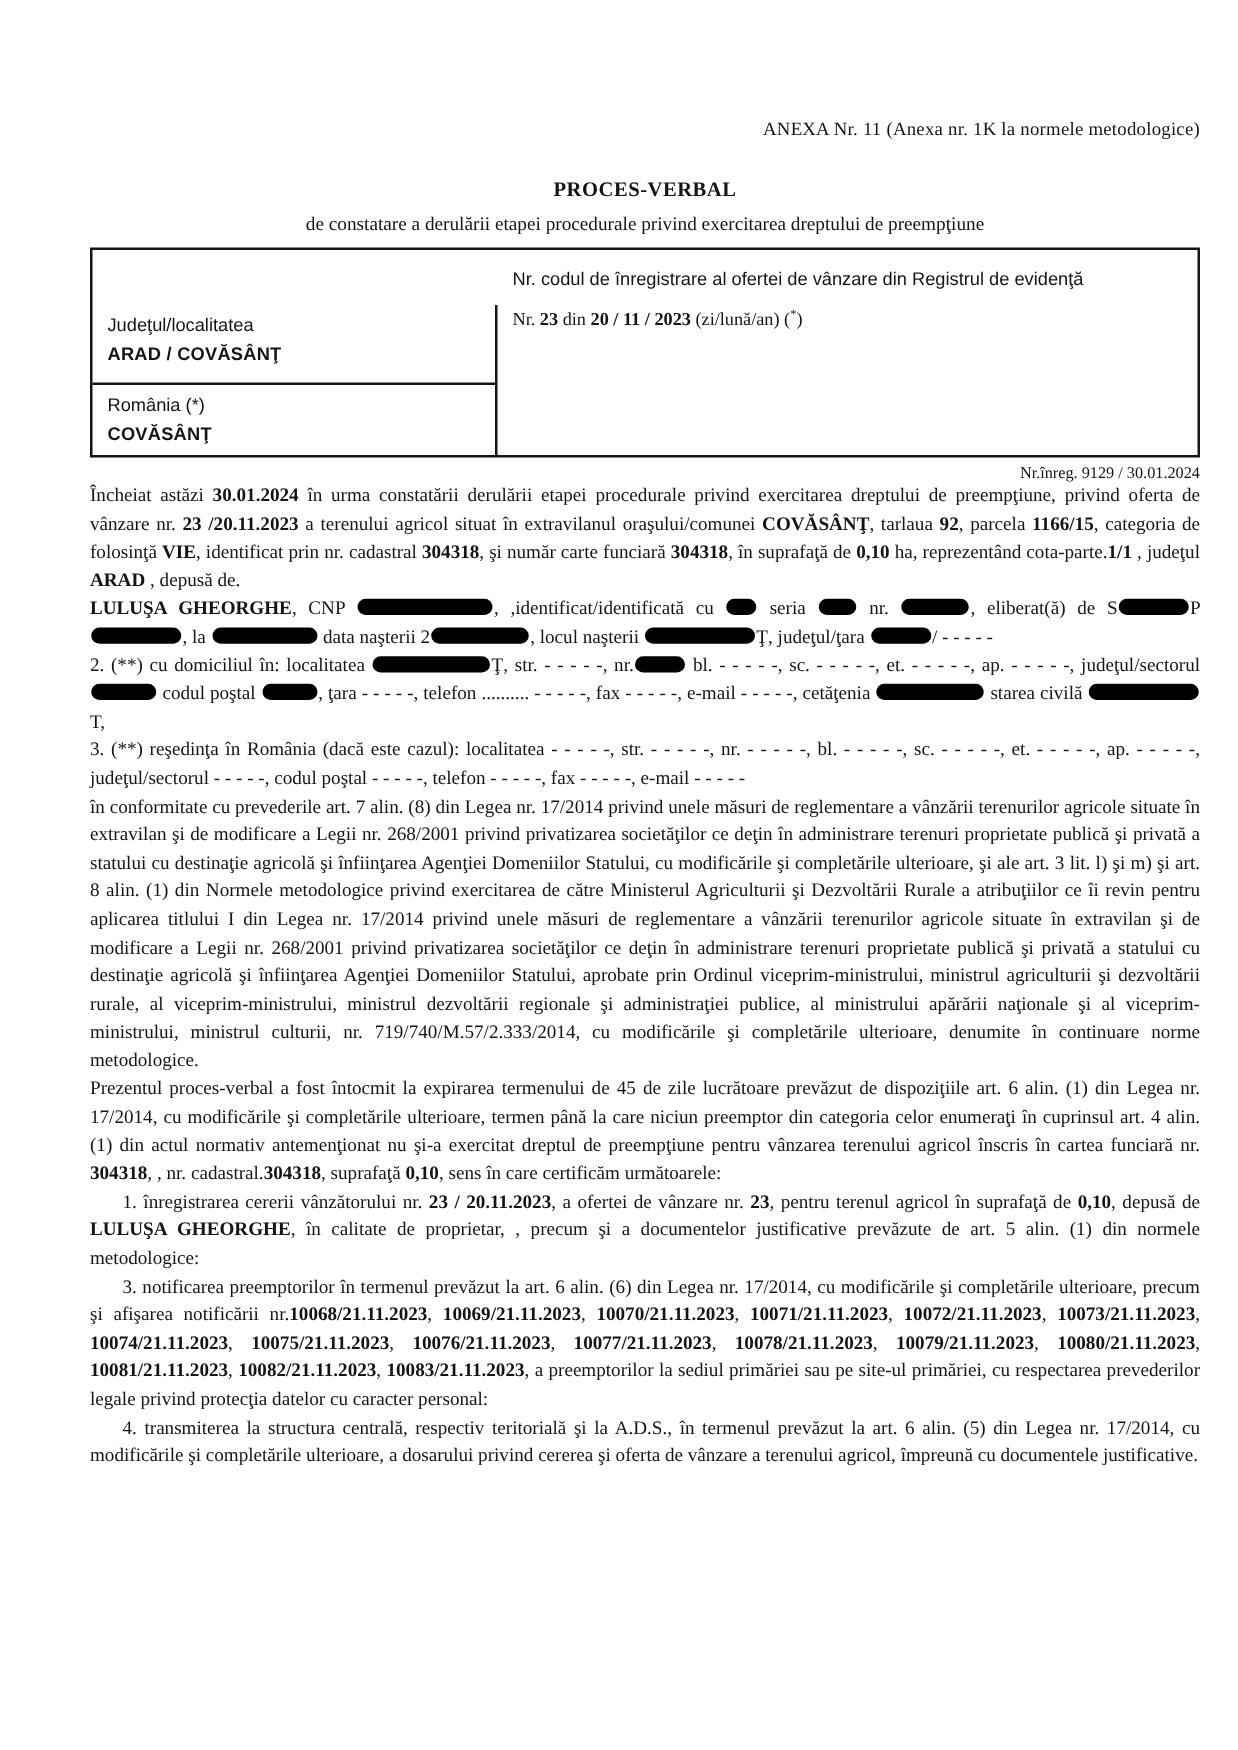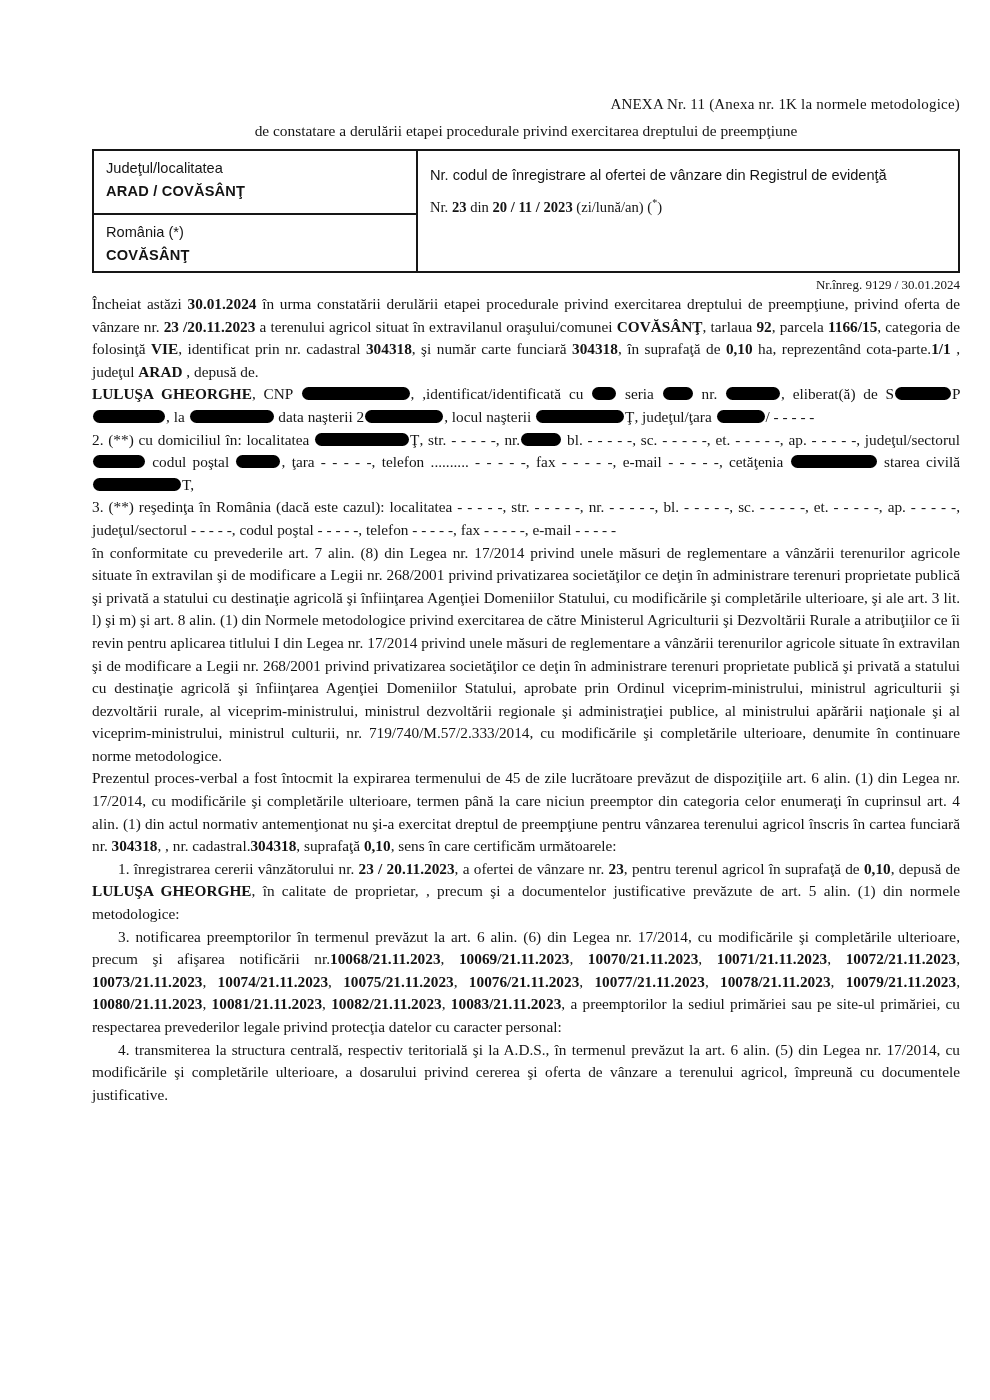--- a/index.html
+++ b/index.html
@@ -1,30 +1,30 @@
 <!DOCTYPE html>
 <html><head>
 <meta charset="utf-8">
 <style>
   html,body{margin:0;padding:0;background:#ffffff;}
   .page{
     width:990px;height:1400px;box-sizing:border-box;position:relative;
     background:#ffffff;color:#141414;
-    padding:96px 30px 0 92px;
+    padding:96px 30px 0 72px;
     font-family:"Liberation Serif", serif;
     overflow:hidden;
   }
   .annex-note{text-align:right;font-size:15px;letter-spacing:0.2px;}
   .doc-title{text-align:center;font-weight:bold;font-size:16.5px;margin-top:29px;letter-spacing:0.4px;}
   .doc-subtitle{text-align:center;font-weight:normal;font-size:15.4px;margin-top:9px;}
   .reg-table{
     display:flex;border:2px solid #161616;margin-top:9px;
     font-family:"Liberation Sans", sans-serif;font-size:14.6px;
   }
-  .left-col{width:322px;border-right:2px solid #161616;display:flex;flex-direction:column;}
+  .left-col{width:322px;border-right:2px solid #161616;display:flex;flex-direction:column;margin-top:44px;}
   .lcell{padding:9px 12px 8px 12px;}
   .lcell.first{border-bottom:2px solid #161616;height:45px;}
   .lcell .lbl{font-weight:normal;}
   .lcell .val{font-weight:bold;margin-top:7px;letter-spacing:0.2px;}
   .right-cell{flex:1;padding:9px 12px;line-height:31px;}
   .right-cell .line2{margin-top:1px;font-family:Liberation Serif, serif;}
   .reg-note{text-align:right;font-size:13px;margin-top:4px;}
   .doc-body{font-size:15.3px;line-height:22.6px;text-align:justify;}
   .doc-body p.para{margin:0;}
   .doc-body p.para.indent{text-indent:26px;}
@@ -35,20 +35,21 @@
     vertical-align:-1px;margin:0 1px;
   }
 </style>
 </head>
 <body>
 
 <div class="page">
 
   <div class="annex-note">ANEXA Nr. 11 (Anexa nr. 1K la normele metodologice)</div>
 
+  <div class="doc-title">PROCES-VERBAL</div>
   <div class="doc-subtitle">de constatare a derulării etapei procedurale privind exercitarea dreptului de preempţiune</div>
 
   <div class="reg-table">
     <div class="left-col">
       <div class="lcell first">
         <div class="lbl">Judeţul/localitatea</div>
         <div class="val">ARAD / COVĂSÂNŢ</div>
       </div>
       <div class="lcell">
         <div class="lbl">România (*)</div>

